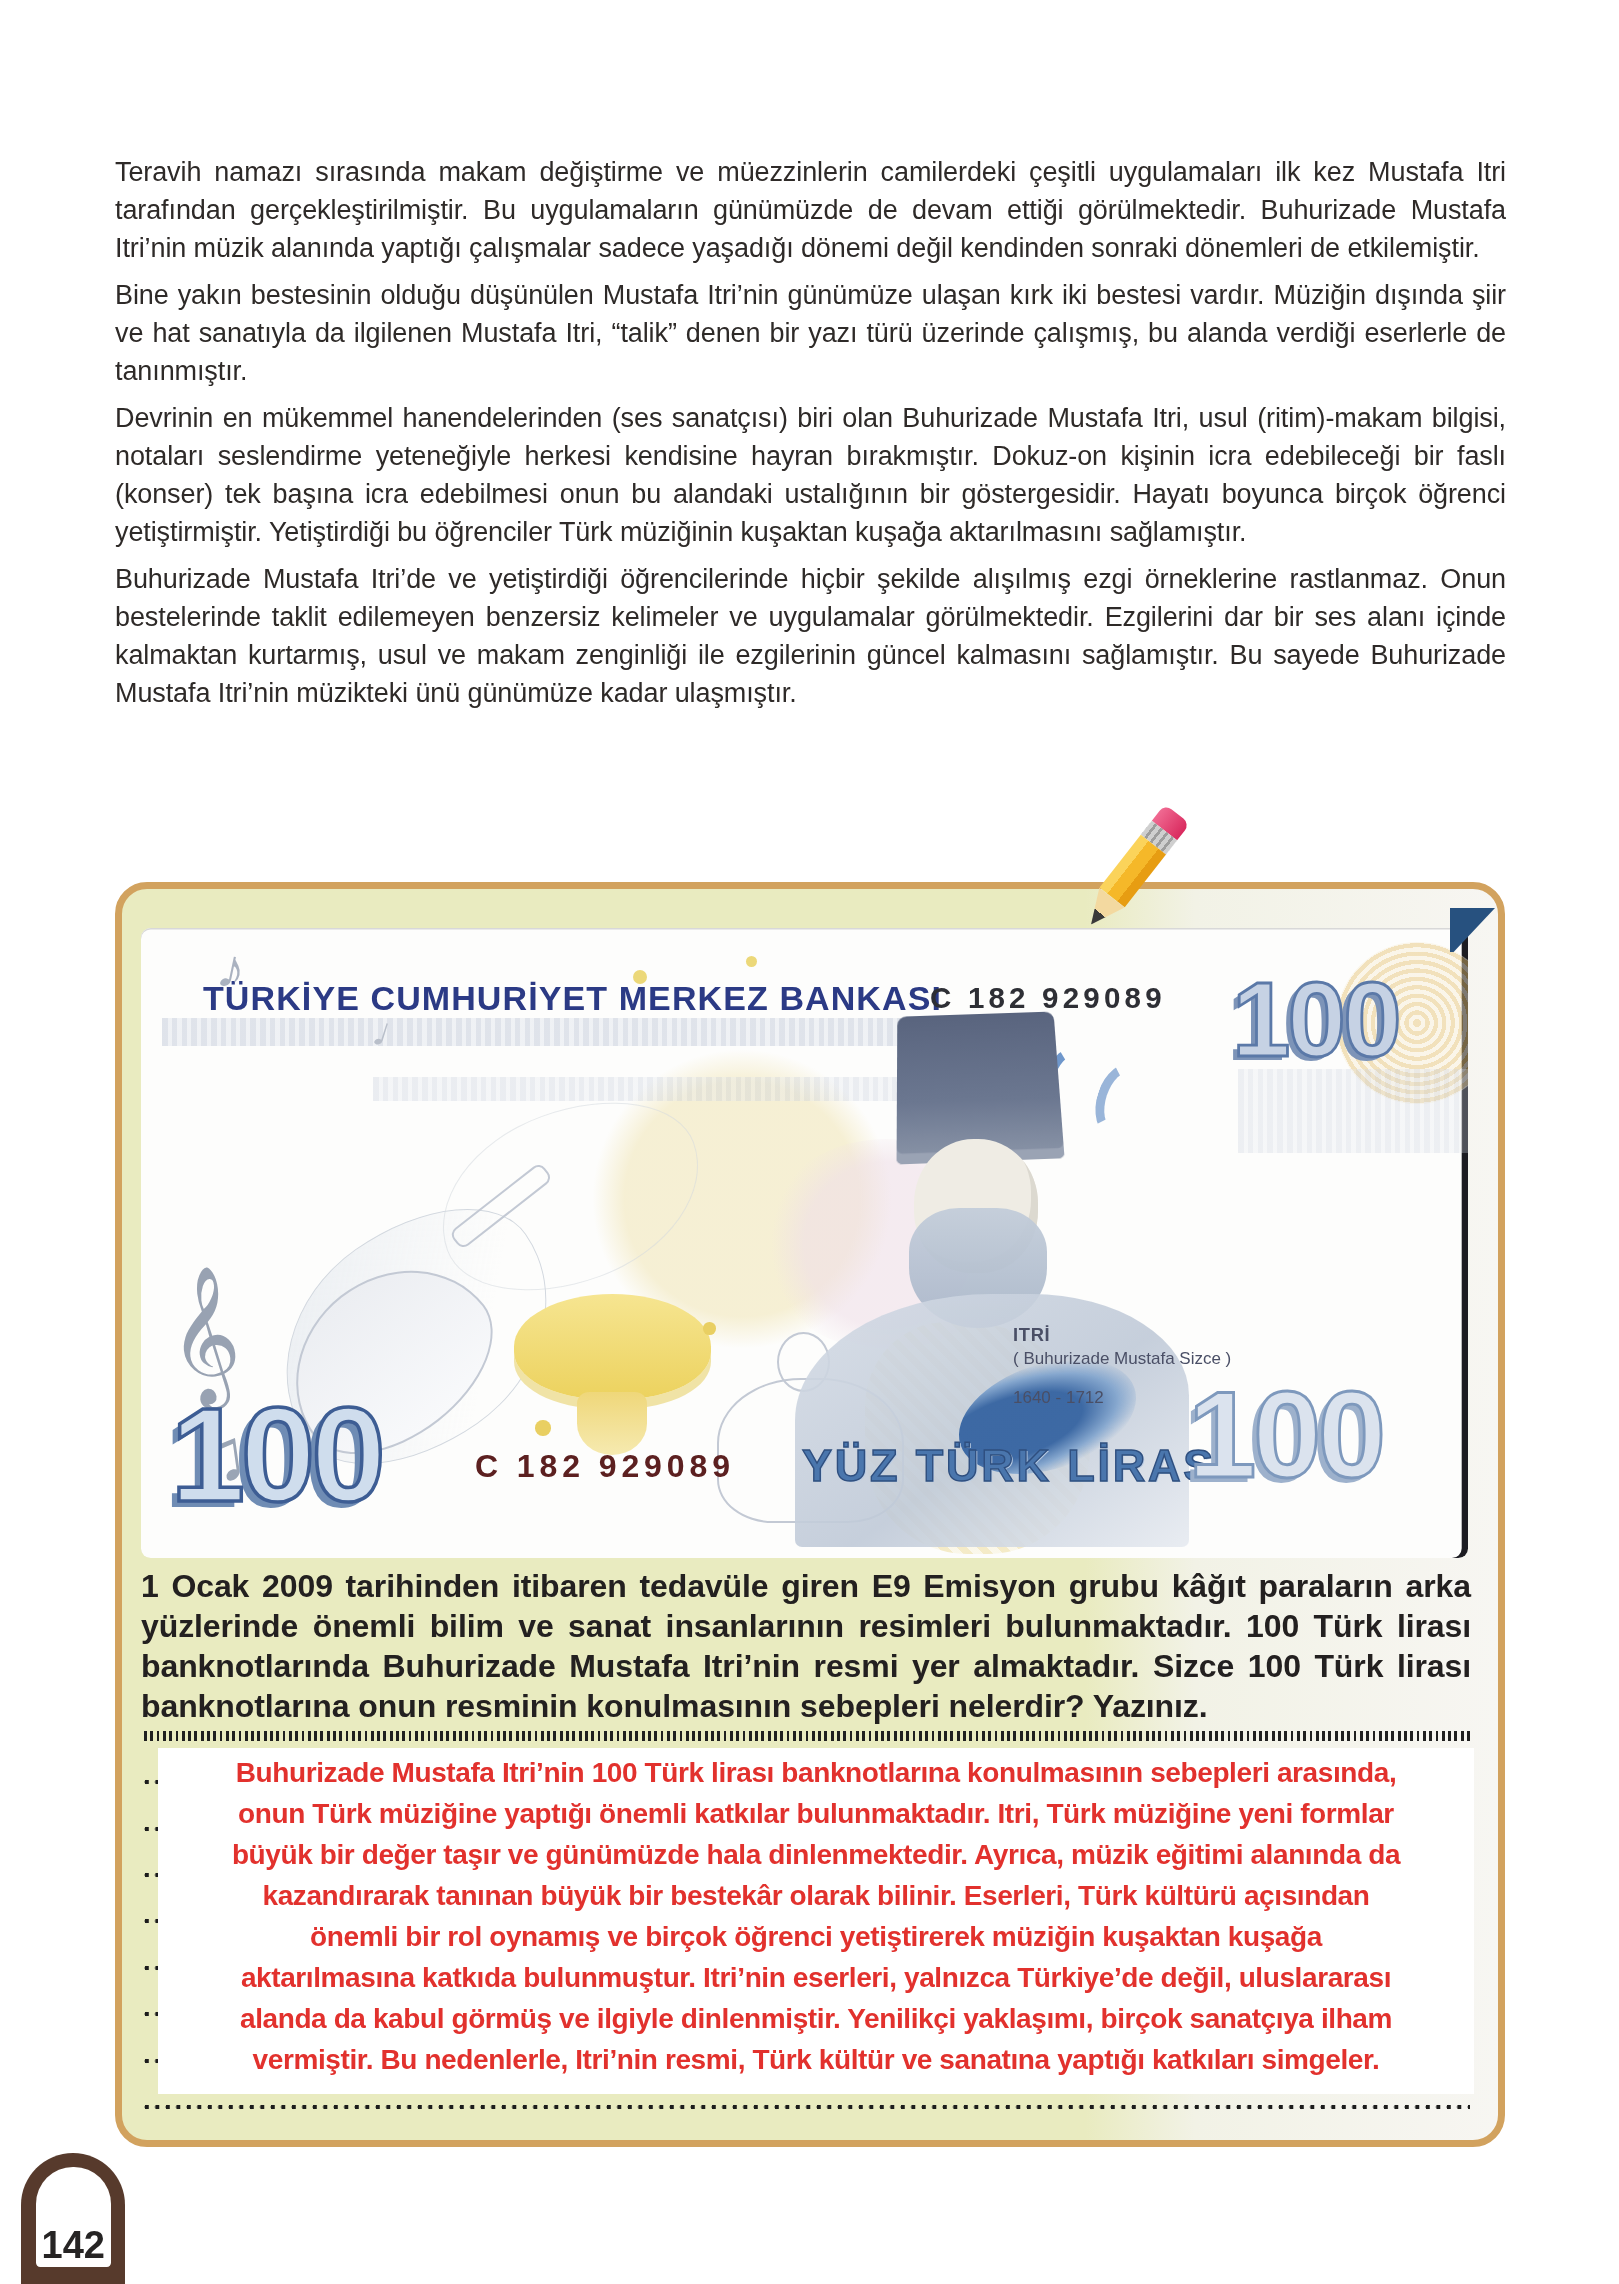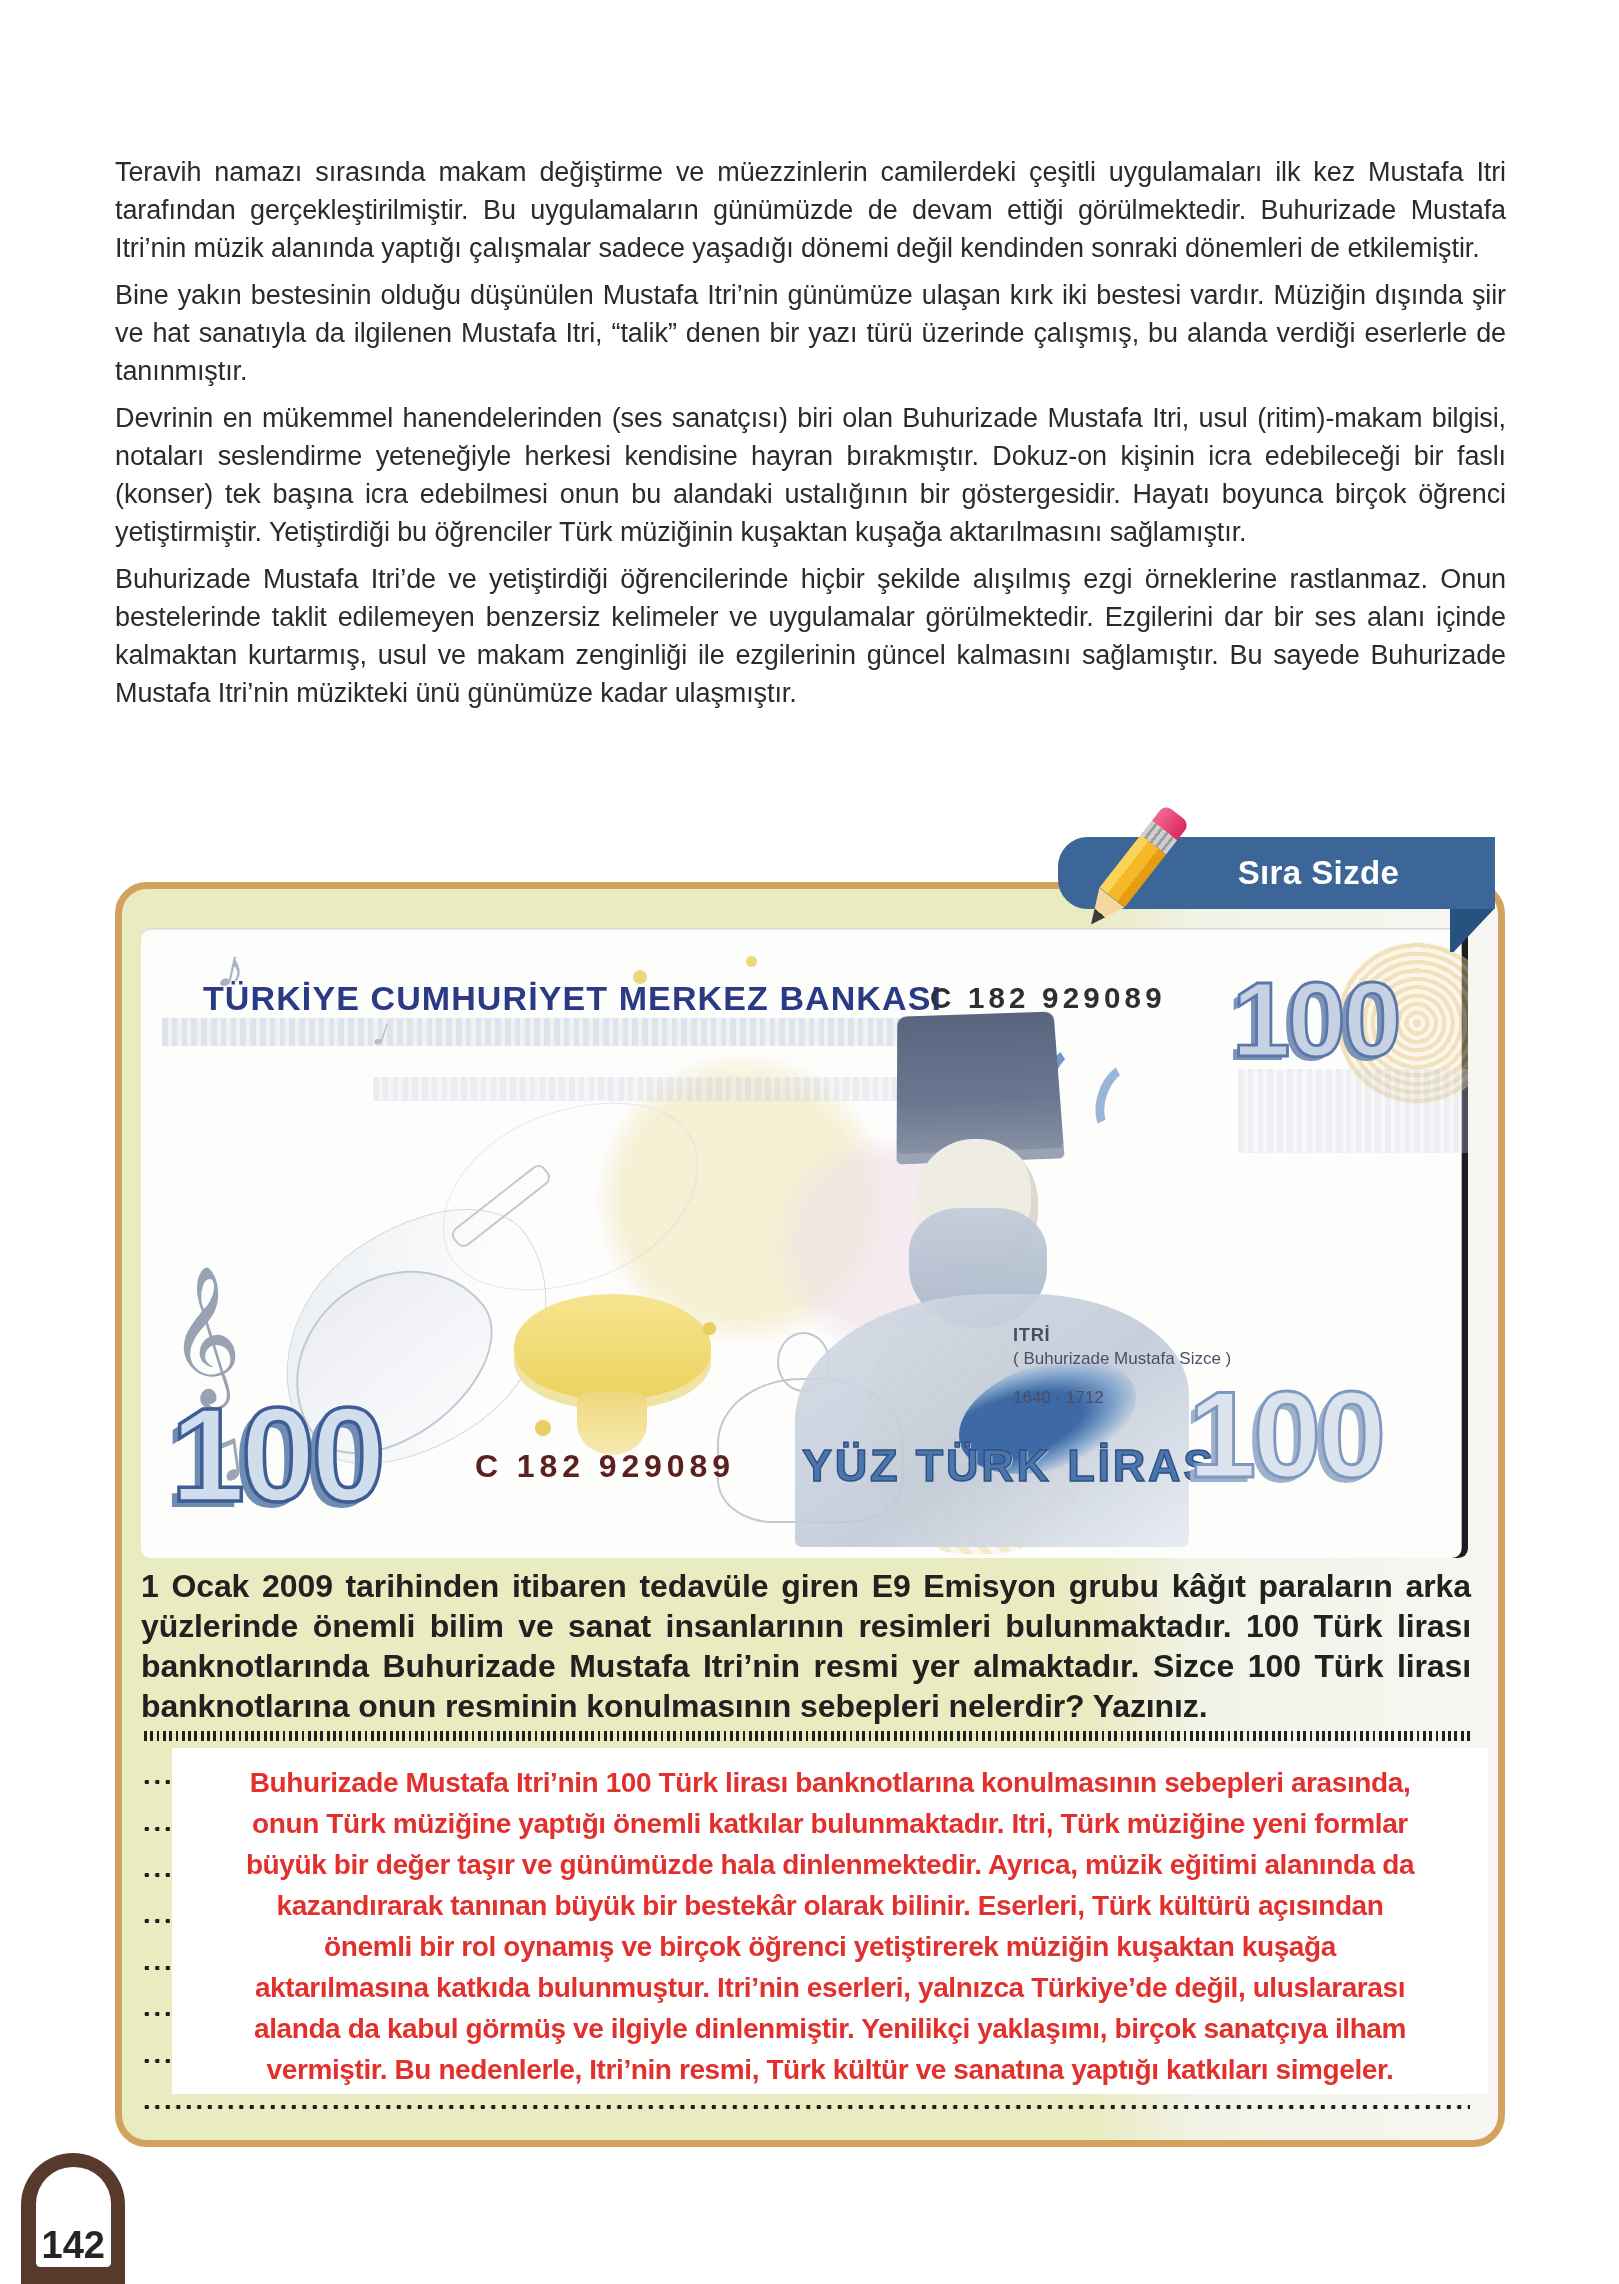--- a/index.html
+++ b/index.html
@@ -102,22 +102,22 @@
   .crescent{position:absolute;width:32px;height:59px;border:9.1px solid transparent;border-left:9.1px solid #6f97cb;border-radius:50%;}
   
   .question{
     position:absolute;left:141px;top:1566px;width:1330px;font-size:32px;line-height:40px;
     font-weight:bold;color:#232020;text-align:justify;z-index:2;letter-spacing:-0.1px;
   }
   .dotline{position:absolute;left:144px;width:1326px;height:9.8px;z-index:1;}
   .dotline.dash{background:repeating-linear-gradient(90deg,#202020 0 2.8px,transparent 2.8px 6.3px);}
   .dotline.dots{background-image:radial-gradient(circle at 2.8px 4.9px,#1c1c1c 2.1px,transparent 2.5px);background-size:10.5px 9.8px;background-repeat:repeat-x;}
   .answer-overlay{
-    position:absolute;left:172px;top:1748px;width:1316px;height:346px;background:#ffffff;z-index:3;
-    padding-top:14px;box-sizing:border-box;
+    position:absolute;left:158px;top:1748px;width:1316px;height:346px;background:#ffffff;z-index:3;
+    padding-top:4px;box-sizing:border-box;
   }
   .answer-overlay div{
     text-align:center;font-size:28px;line-height:41px;font-weight:bold;color:#e2312d;letter-spacing:-0.4px;
   }
   
   .page-badge{
     position:absolute;left:21px;top:2153px;width:104px;height:131px;background:#573a2c;
     border-radius:52px 52px 0 0;z-index:8;
   }
   .page-badge-inner{
@@ -143,23 +143,20 @@
   <div class="dotline dash" style="top:1731px"></div>
   <div class="dotline dots" style="top:1777px"></div>
   <div class="dotline dots" style="top:1824px"></div>
   <div class="dotline dots" style="top:1870px"></div>
   <div class="dotline dots" style="top:1916px"></div>
   <div class="dotline dots" style="top:1963px"></div>
   <div class="dotline dots" style="top:2009px"></div>
   <div class="dotline dots" style="top:2056px"></div>
   <div class="dotline dots" style="top:2102px"></div>
 
-  <div class="banner">
-    <span class="banner-label">Sıra Sizde</span>
-  </div>
   <div class="banner-fold"></div>
   <div class="pencil">
     <div class="pencil-inner">
       <div class="pencil-eraser"></div>
       <div class="pencil-ferrule"></div>
       <div class="pencil-body"></div>
       <div class="pencil-tip"></div>
     </div>
   </div>
 

